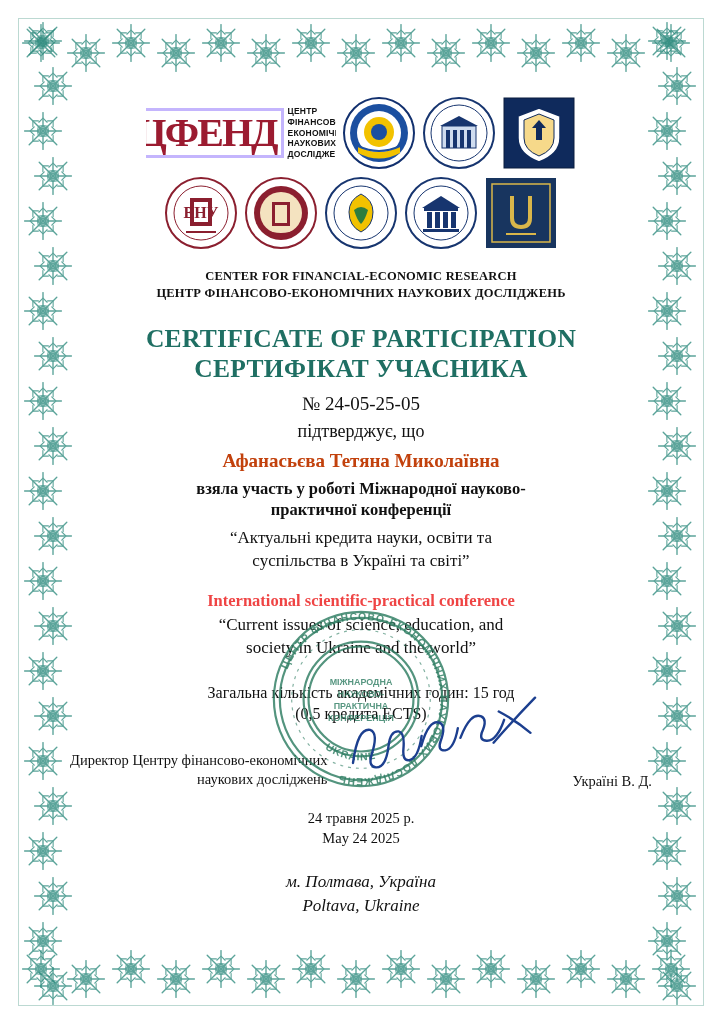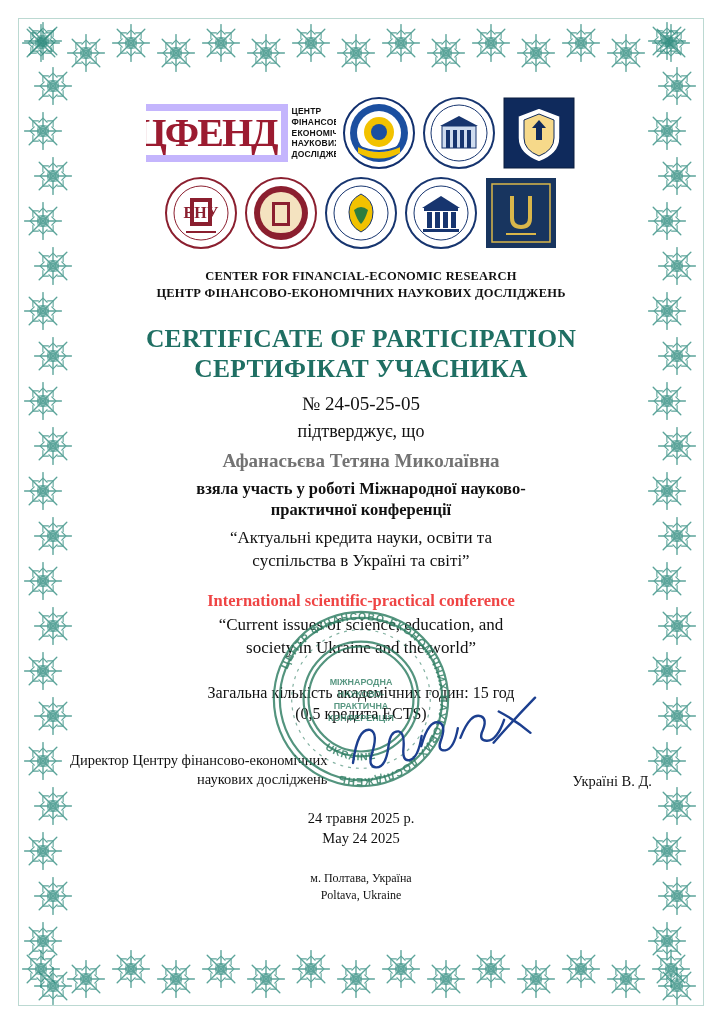--- a/index.html
+++ b/index.html
@@ -80,21 +80,21 @@
     width: 190px; height: 74px;
     display: flex; align-items: center; gap: 4px;
   }
   .cfer-mark {
     font-family: "Liberation Serif", serif;
     font-weight: bold;
     font-size: 40px;
     color: #9b1b30;
     letter-spacing: -2px;
     line-height: 1;
-    border: 7px solid #c4b5fd;
+    border: 3px solid #c4b5fd;
     padding: 2px 4px;
   }
   .cfer-text {
     text-align: left;
     font-family: "Liberation Sans", sans-serif;
     font-weight: bold;
     font-size: 8.5px;
     line-height: 1.25;
     color: #111;
     letter-spacing: .2px;
@@ -133,21 +133,21 @@
   }
   .confirm-line {
     margin-top: 6px;
     font-size: 18px;
     color: #111;
   }
   .recipient {
     margin-top: 8px;
     font-weight: bold;
     font-size: 19px;
-    color: #737373;
+    color: #c2410c;
   }
   .participation {
     margin-top: 6px;
     font-weight: bold;
     font-size: 16.5px;
     line-height: 1.3;
     color: #111;
   }
   .conf-title-ua {
     margin-top: 6px;
@@ -190,23 +190,24 @@
   .sig-right { text-align: right; align-self: flex-end; }
 
   .dates {
     margin-top: 18px;
     font-size: 14.5px;
     line-height: 1.4;
     color: #111;
   }
   .place {
     margin-top: 22px;
-    font-size: 12px;
+    font-size: 17px;
     line-height: 1.4;
     color: #111;
+    font-style: italic;
   }
 
   
   .stamp {
     position: absolute;
     left: 50%;
     transform: translateX(-50%);
     top: 600px;
     width: 198px; height: 198px;
     z-index: 8;

